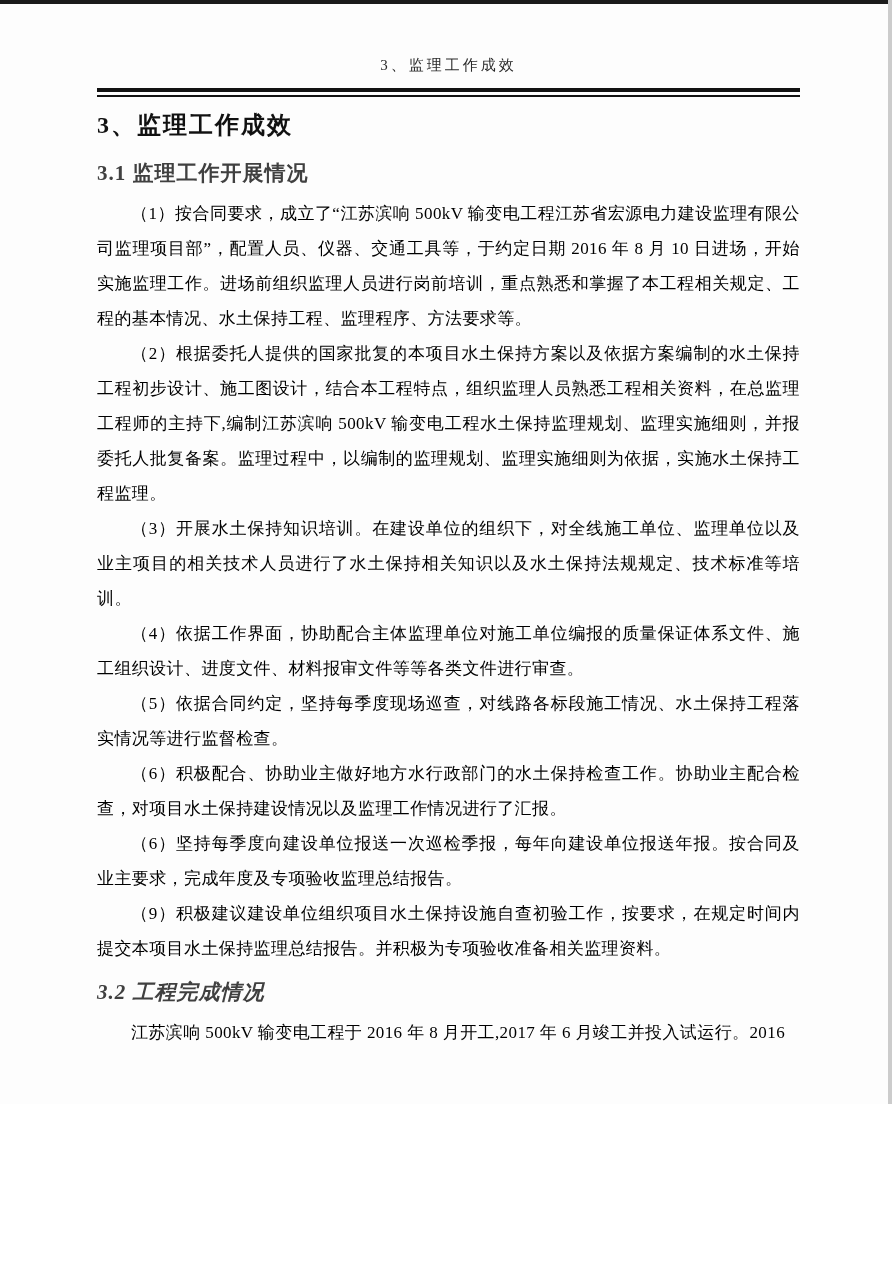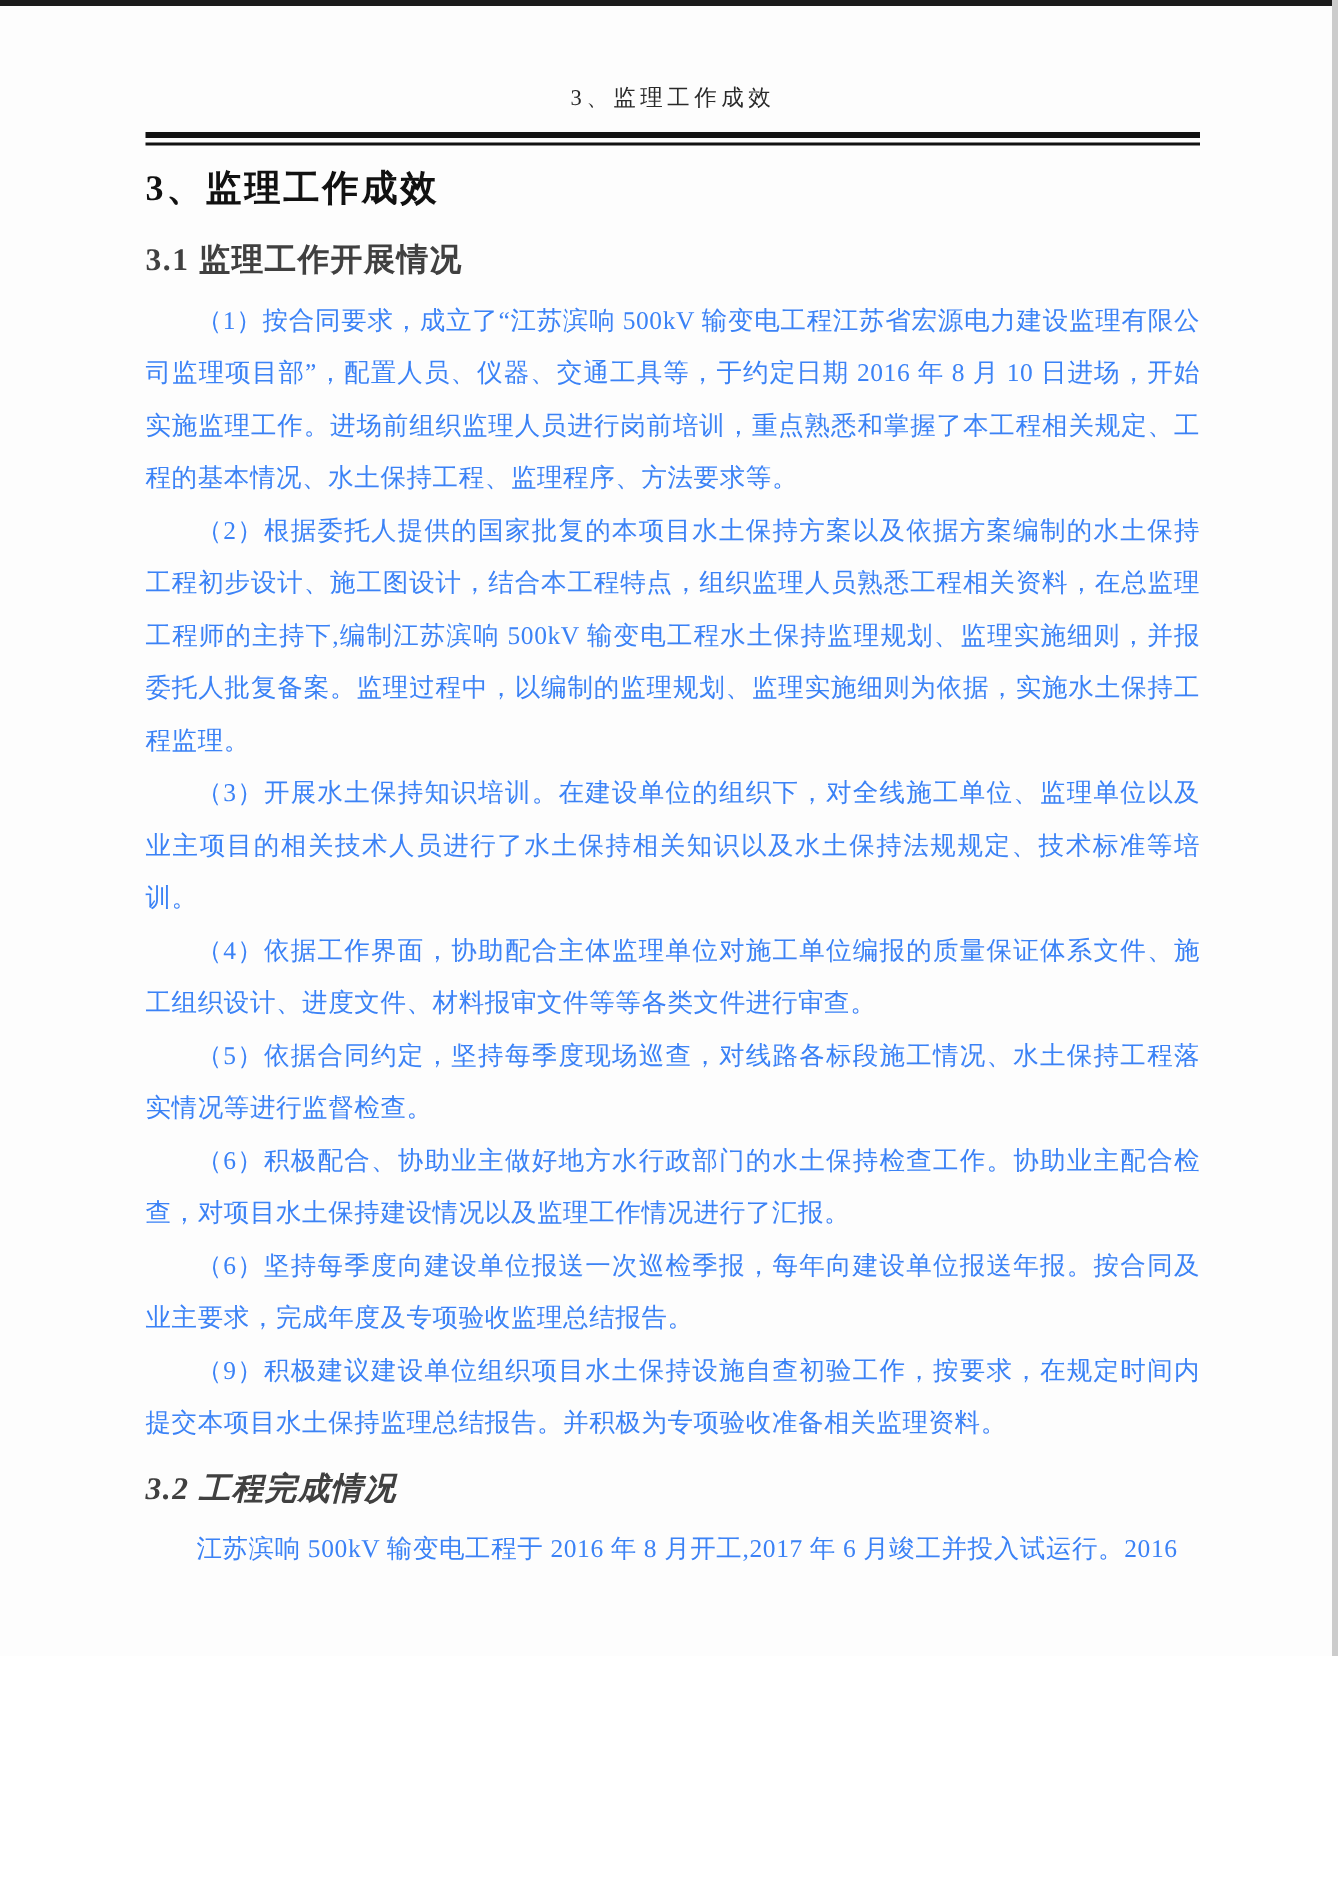--- a/index.html
+++ b/index.html
@@ -54,21 +54,21 @@
     letter-spacing: 1px;
     color: #404040;
   }
   .body-text {
     margin: 0;
     font-size: 17px;
     line-height: 35px;
     text-align: justify;
     text-indent: 2em;
     letter-spacing: 0.4px;
-    color: #3b82f6;
+    color: #000000;
   }
   .body-block { margin-top: 9px; }
   .section2-heading { margin-top: 12px; font-style: italic; }
   .footer {
     position: absolute;
     left: 97px;
     right: 92px;
     top: 1152px;
   }
   .footer-rule {

